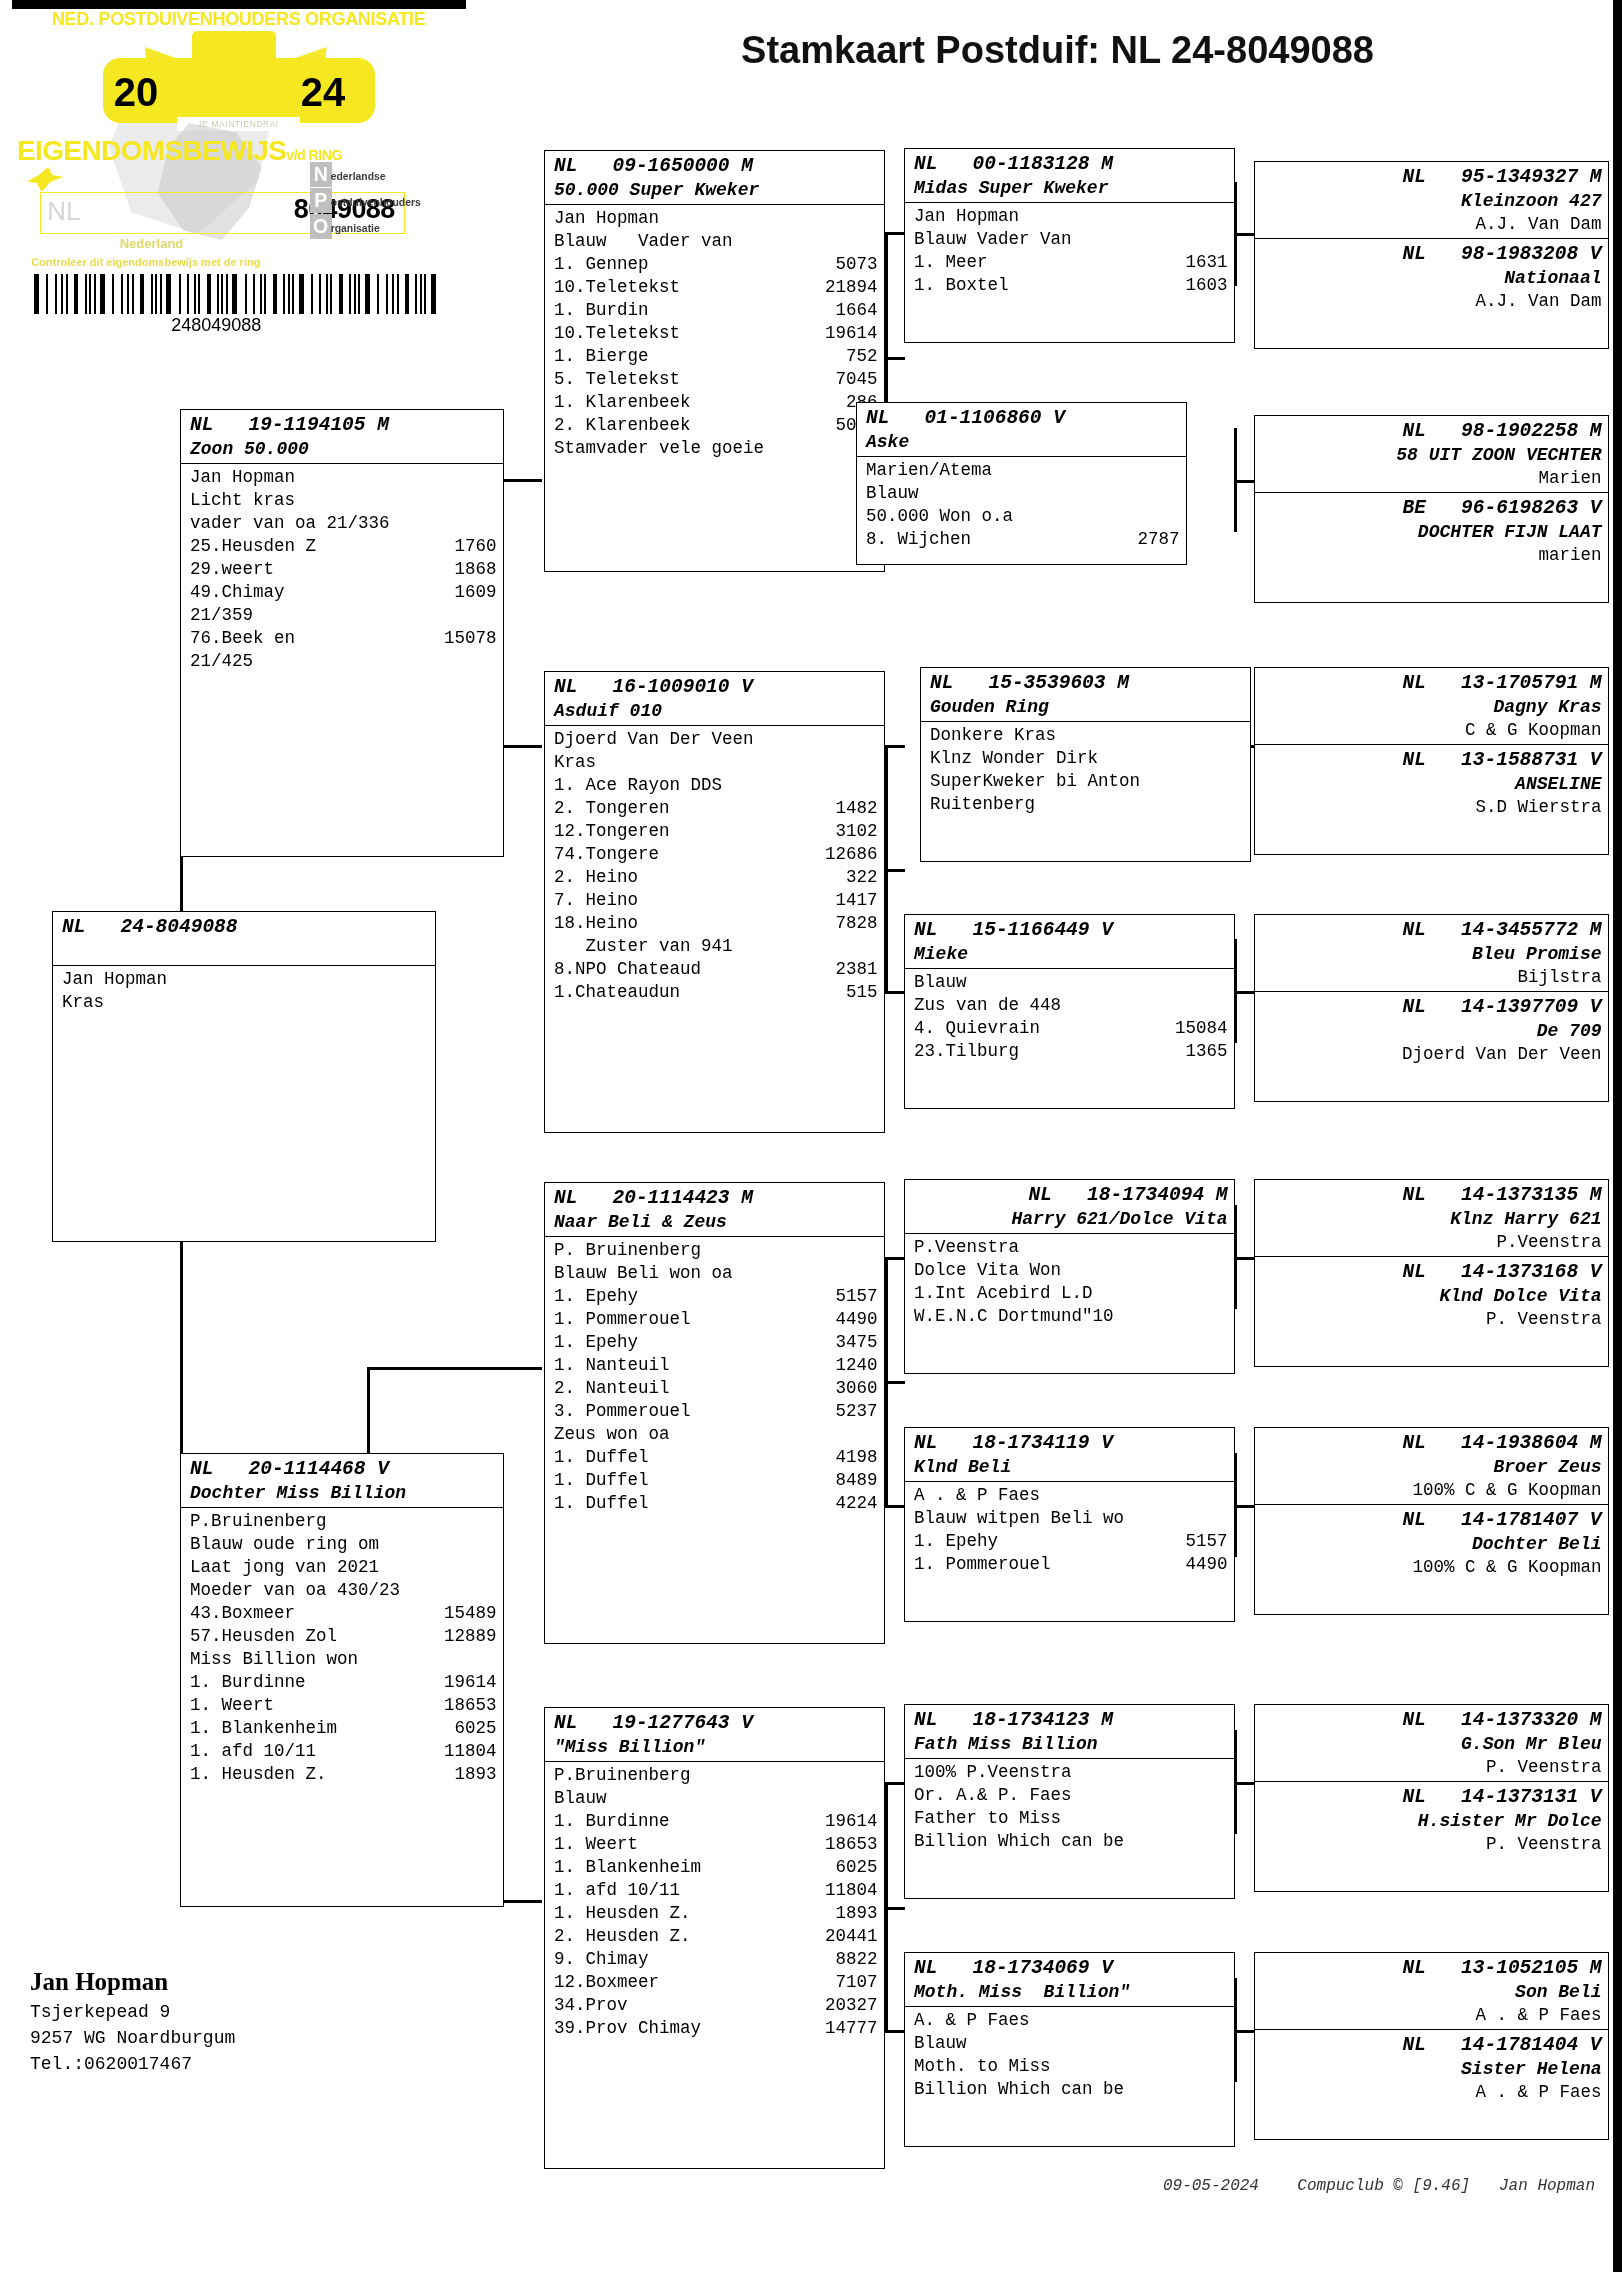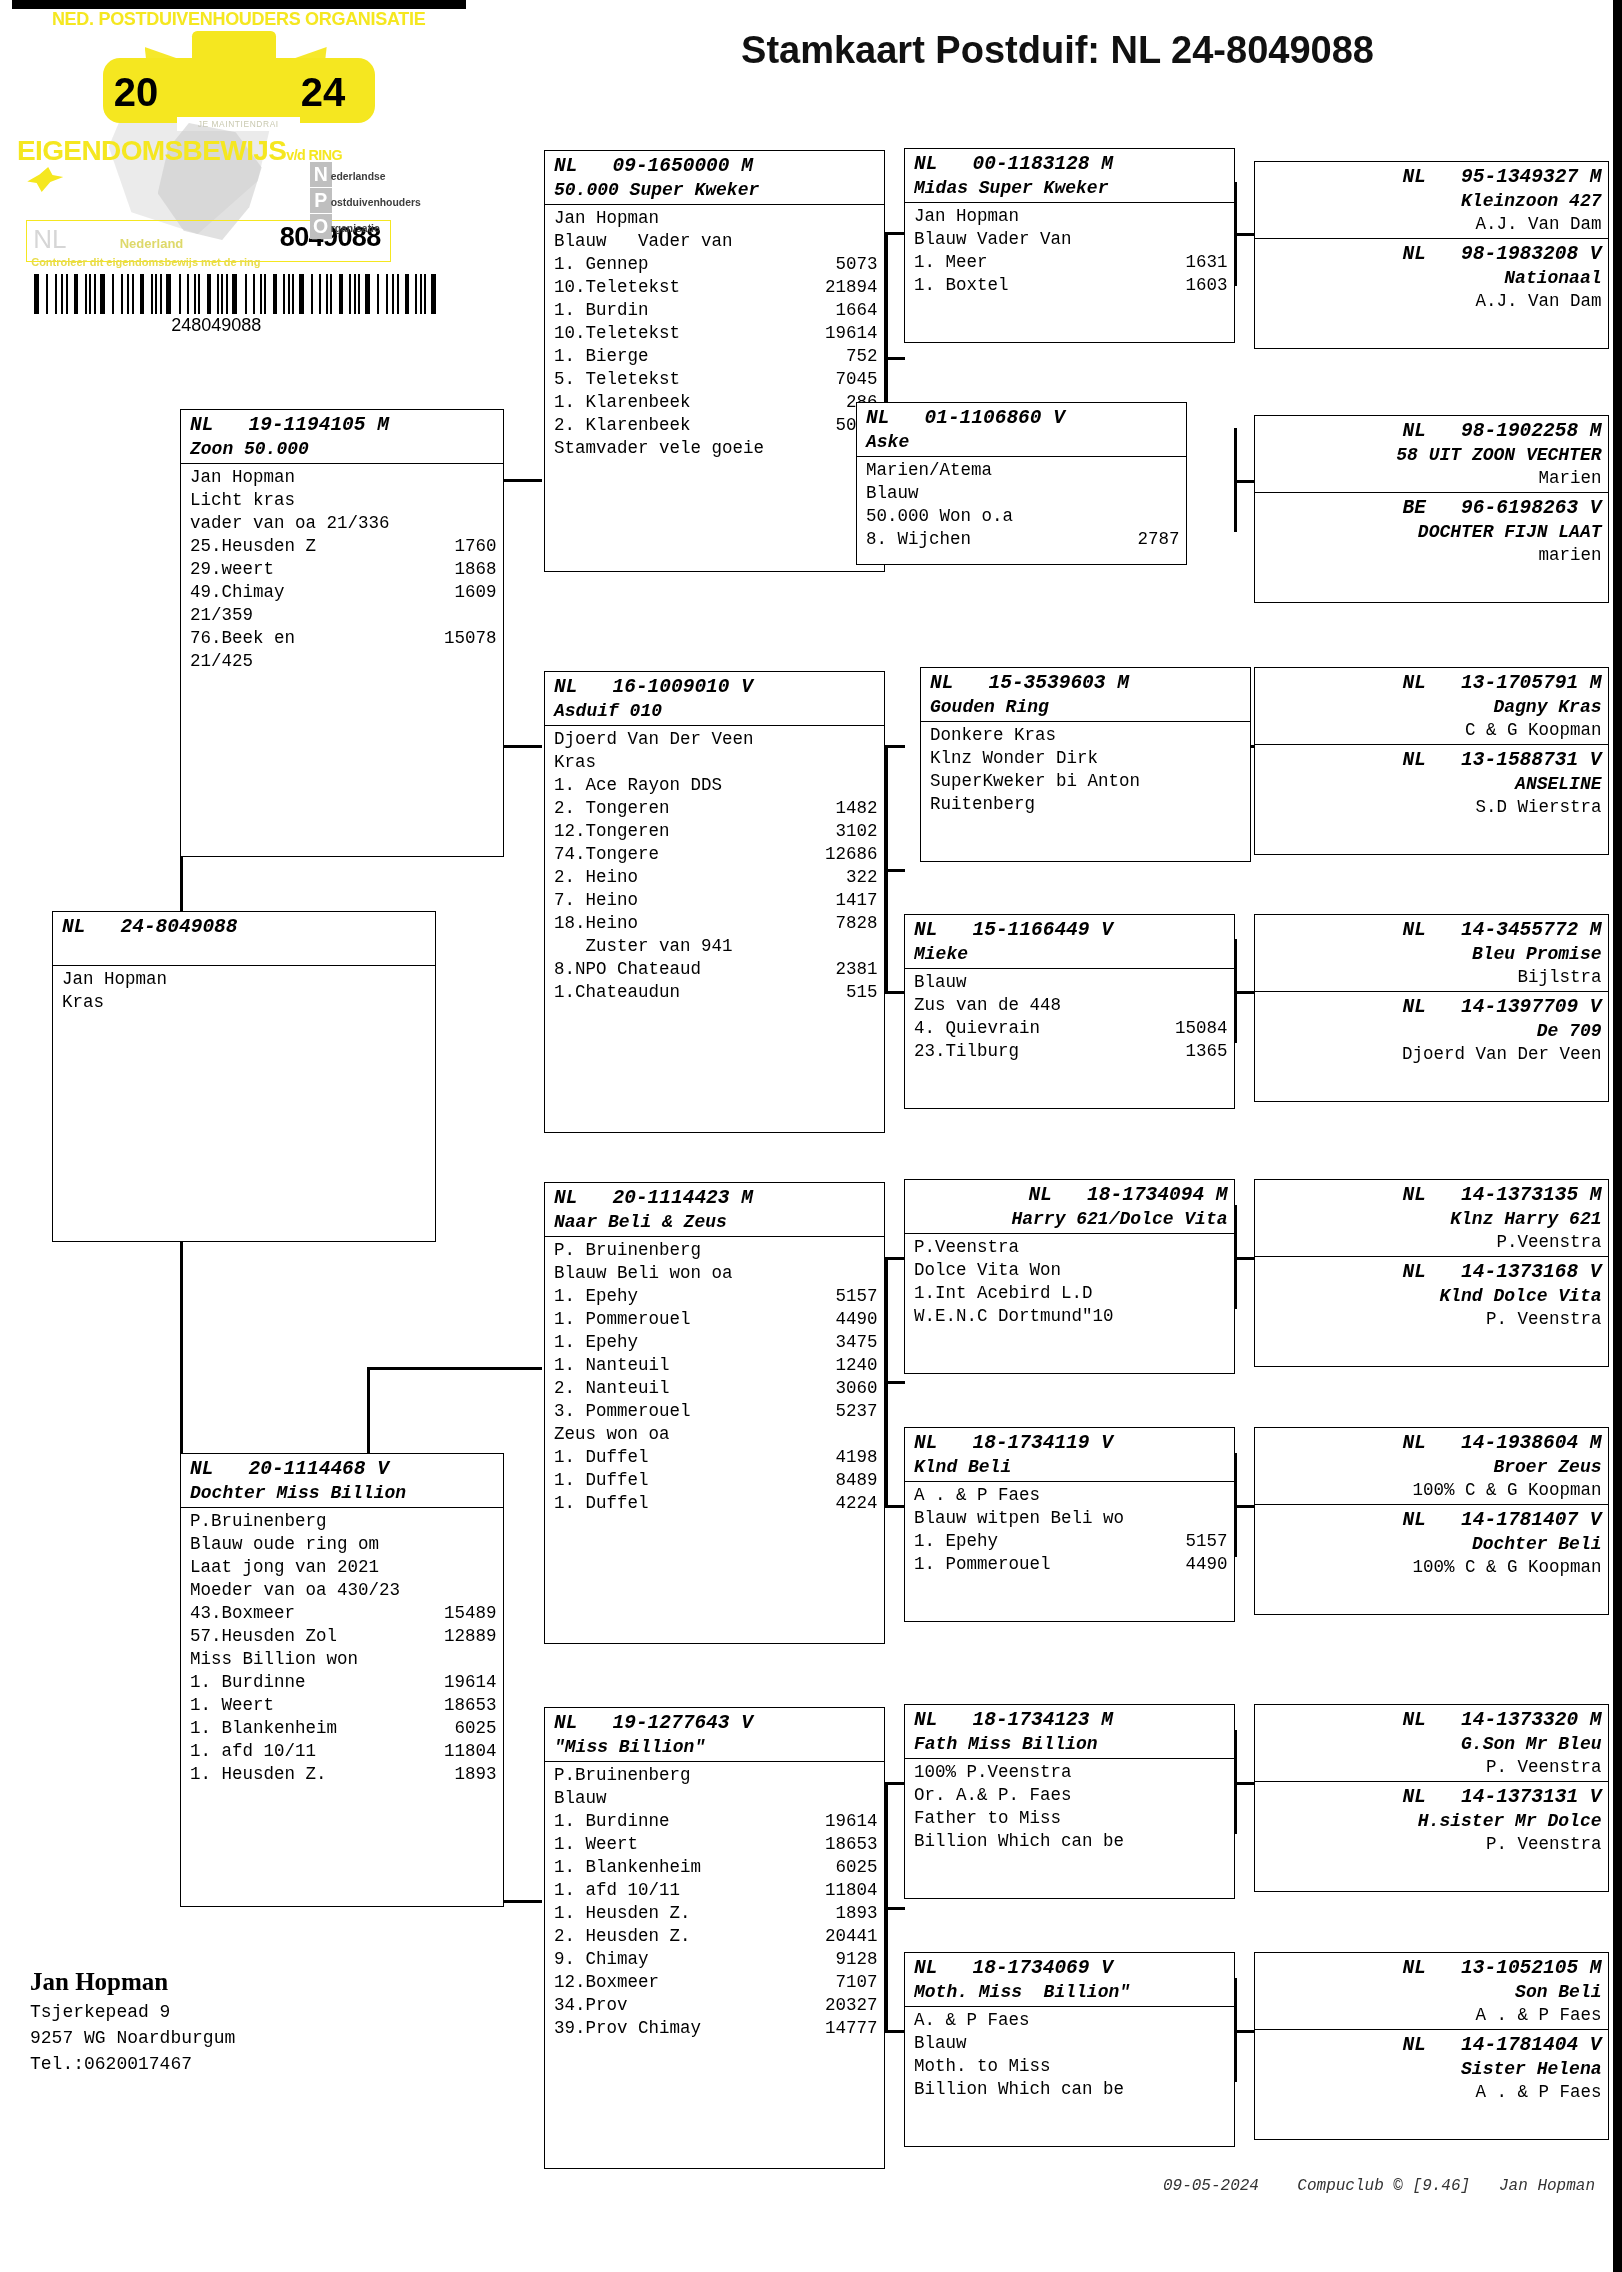--- a/index.html
+++ b/index.html
@@ -79,22 +79,22 @@
     position:absolute;left:146px;top:123px;width:104px;height:117px;
     background:#c9c9c9;opacity:.55;
     clip-path:polygon(30% 0,75% 8%,100% 38%,88% 72%,62% 100%,25% 92%,0 60%,10% 22%);
   }
   #stamp .dove{
     position:absolute;left:15.6px;top:167px;width:36px;height:25px;
     background:#f5e720;
     clip-path:polygon(0 58%,34% 30%,58% 0,70% 32%,100% 40%,64% 60%,40% 100%,26% 64%);
   }
   #stamp .ringbox{
-    position:absolute;left:14px;top:192px;width:363px;height:40px;
-    border:1.9px solid #f5e720;background:transparent;margin-top:28px;
+    position:absolute;left:28px;top:192px;width:363px;height:40px;
+    border:1.9px solid #f5e720;background:transparent;
   }
   #stamp .ringbox .nl{
     position:absolute;left:6.5px;top:2.6px;
     font-family:"Liberation Sans",sans-serif;
     font-size:26px;color:#d6d6d6;font-weight:normal;
   }
   #stamp .ringbox .num{
     position:absolute;right:9px;top:1.3px;
     font-family:"Liberation Sans",sans-serif;
     font-size:27px;color:#000;font-weight:bold;letter-spacing:-0.6px;
@@ -492,21 +492,21 @@
     <div class="sep"></div>
     <div class="body">
         <div class="line"><span class="t">P.Bruinenberg</span><span class="v"></span></div>
         <div class="line"><span class="t">Blauw</span><span class="v"></span></div>
         <div class="line"><span class="t">1. Burdinne</span><span class="v">19614</span></div>
         <div class="line"><span class="t">1. Weert</span><span class="v">18653</span></div>
         <div class="line"><span class="t">1. Blankenheim</span><span class="v">6025</span></div>
         <div class="line"><span class="t">1. afd 10/11</span><span class="v">11804</span></div>
         <div class="line"><span class="t">1. Heusden Z.</span><span class="v">1893</span></div>
         <div class="line"><span class="t">2. Heusden Z.</span><span class="v">20441</span></div>
-        <div class="line"><span class="t">9. Chimay</span><span class="v">9128</span></div>
+        <div class="line"><span class="t">9. Chimay</span><span class="v">8822</span></div>
         <div class="line"><span class="t">12.Boxmeer</span><span class="v">7107</span></div>
         <div class="line"><span class="t">34.Prov</span><span class="v">20327</span></div>
         <div class="line"><span class="t">39.Prov Chimay</span><span class="v">14777</span></div>
       </div>
   </div>
 
   <div class="pbox" style="left:904px;top:148px;width:331px;height:195px;">
     <div class="hdr">
       <div class="ring">NL   00-1183128 M</div>
       <div class="name">Midas Super Kweker</div>

